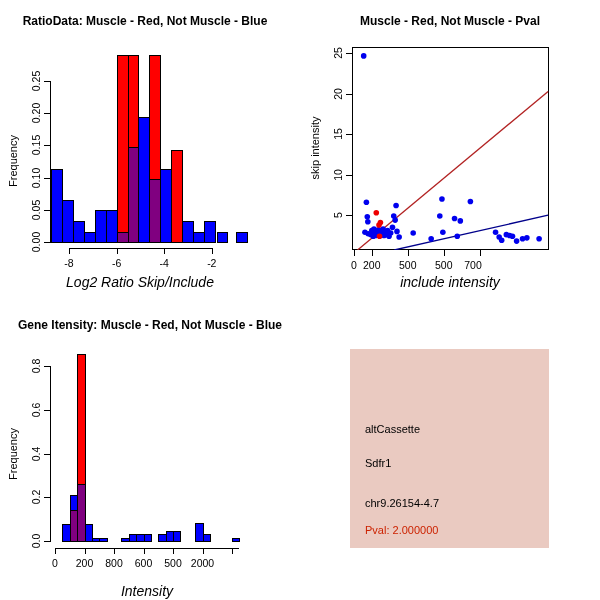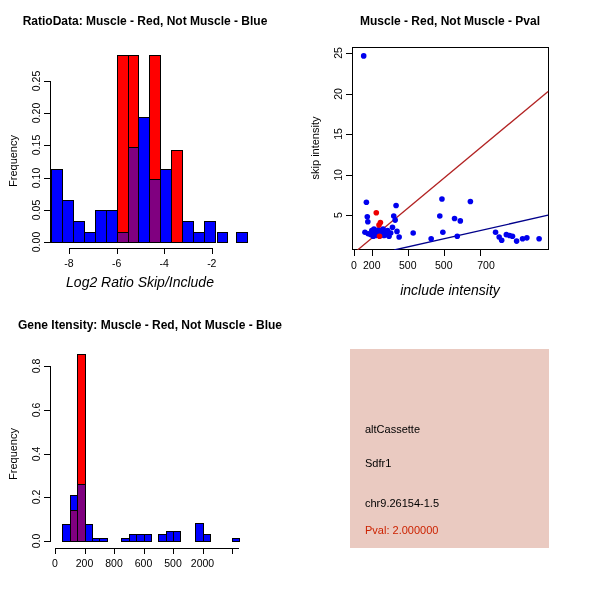--- a/index.html
+++ b/index.html
@@ -69,34 +69,34 @@
         <div class="bar" style="left: 182.288px; top: 220.748px; width: 11.948px; height: 22.252px; background: rgb(0, 0, 255);"></div>
         <div class="bar" style="left: 193.236px; top: 231.696px; width: 11.948px; height: 11.304px; background: rgb(0, 0, 255);"></div>
         <div class="bar" style="left: 204.184px; top: 220.748px; width: 11.948px; height: 22.252px; background: rgb(0, 0, 255);"></div>
         <div class="bar" style="left: 216.56px; top: 231.696px; width: 11.948px; height: 11.304px; background: rgb(0, 0, 255);"></div>
         <div class="bar" style="left: 235.6px; top: 231.696px; width: 11.948px; height: 11.304px; background: rgb(0, 0, 255);"></div>
       </div>
   </div>
 
   <div class="panel" id="p2" style="left:300px;top:0;">
     <div class="title" style="left:10px;top:14px;width:280px;">Muscle - Red, Not Muscle - Pval</div>
-    <div class="xlabel" style="left:30px;top:274px;width:240px;margin-top:8px;">include intensity</div>
+    <div class="xlabel" style="left:30px;top:274px;width:240px;">include intensity</div>
     <div class="ylabel" style="left:15px;top:148px;">skip intensity</div>
     <div id="p2-plot">
         <div class="plotbox" style="left: 52px; top: 47px; width: 197px; height: 203px;"></div>
         <div class="tick" style="left: 53.7991px; top: 250px; width: 1px; height: 6px;"></div>
         <div class="ticklab h" style="left: 53.7991px; top: 259px;">0</div>
         <div class="tick" style="left: 71.79px; top: 250px; width: 1px; height: 6px;"></div>
         <div class="ticklab h" style="left: 71.79px; top: 259px;">200</div>
         <div class="tick" style="left: 107.772px; top: 250px; width: 1px; height: 6px;"></div>
         <div class="ticklab h" style="left: 107.772px; top: 259px;">500</div>
         <div class="tick" style="left: 143.753px; top: 250px; width: 1px; height: 6px;"></div>
         <div class="ticklab h" style="left: 143.753px; top: 259px;">500</div>
         <div class="tick" style="left: 179.735px; top: 250px; width: 1px; height: 6px;"></div>
-        <div class="ticklab h" style="left: 186px; top: 259px;">700</div>
+        <div class="ticklab h" style="left: 173px; top: 259px;">700</div>
         <div class="tick" style="left: 46px; top: 215.223px; width: 6px; height: 1px;"></div>
         <div class="ticklab v" style="left: 38px; top: 215.223px;">5</div>
         <div class="tick" style="left: 46px; top: 174.785px; width: 6px; height: 1px;"></div>
         <div class="ticklab v" style="left: 38px; top: 174.785px;">10</div>
         <div class="tick" style="left: 46px; top: 134.347px; width: 6px; height: 1px;"></div>
         <div class="ticklab v" style="left: 38px; top: 134.347px;">15</div>
         <div class="tick" style="left: 46px; top: 93.9084px; width: 6px; height: 1px;"></div>
         <div class="ticklab v" style="left: 38px; top: 93.9084px;">20</div>
         <div class="tick" style="left: 46px; top: 53.4701px; width: 6px; height: 1px;"></div>
         <div class="ticklab v" style="left: 38px; top: 53.4701px;">25</div>
@@ -157,20 +157,21 @@
           <circle cx="24.287671232876704" cy="165.796812749004" r="2.8" fill="#EE0000"></circle>
           <circle cx="28.42557077625571" cy="175.5019920318725" r="2.8" fill="#EE0000"></circle>
           <circle cx="26.986301369863014" cy="177.92828685258965" r="2.8" fill="#EE0000"></circle>
           <circle cx="27.52602739726028" cy="189.25099601593627" r="2.8" fill="#EE0000"></circle>
         </svg>
       </div>
   </div>
 
   <div class="panel" id="p3" style="left:0;top:300px;">
     <div class="title" style="left:5px;top:18px;width:290px;">Gene Itensity: Muscle - Red, Not Muscle - Blue</div>
+    <div class="xlabel" style="left:27px;top:283px;width:240px;">Intensity</div>
     <div class="ylabel" style="left:13px;top:154px;">Frequency</div>
     <div id="p3-plot">
         <div class="axisline" style="left: 50px; top: 66px; width: 1px; height: 176px;"></div>
         <div class="tick" style="left: 44px; top: 241px; width: 6px; height: 1px;"></div>
         <div class="ticklab v" style="left: 36px; top: 241px;">0.0</div>
         <div class="tick" style="left: 44px; top: 197.25px; width: 6px; height: 1px;"></div>
         <div class="ticklab v" style="left: 36px; top: 197.25px;">0.2</div>
         <div class="tick" style="left: 44px; top: 153.5px; width: 6px; height: 1px;"></div>
         <div class="ticklab v" style="left: 36px; top: 153.5px;">0.4</div>
         <div class="tick" style="left: 44px; top: 109.75px; width: 6px; height: 1px;"></div>
@@ -209,17 +210,17 @@
         <div class="bar" style="left: 195.125px; top: 223.281px; width: 8.375px; height: 18.7188px; background: rgb(0, 0, 255);"></div>
         <div class="bar" style="left: 202.5px; top: 234px; width: 8.375px; height: 8px; background: rgb(0, 0, 255);"></div>
         <div class="bar" style="left: 232px; top: 237.5px; width: 8.375px; height: 4.5px; background: rgb(0, 0, 255);"></div>
       </div>
   </div>
 
   <div class="panel" id="p4" style="left:300px;top:300px;">
     <div id="info-rect" style="left: 50px; top: 49px; width: 199px; height: 199px; background: rgb(234, 202, 193);"></div>
     <div class="info-line" style="left:65px;top:123px;">altCassette</div>
     <div class="info-line" style="left:65px;top:157px;">Sdfr1</div>
-    <div class="info-line" style="left:65px;top:197px;">chr9.26154-1.5</div>
+    <div class="info-line" style="left:65px;top:197px;">chr9.26154-4.7</div>
     <div class="info-line" id="pval-line" style="left: 65px; top: 224px; color: rgb(204, 34, 0);">Pval: 2.000000</div>
   </div>
 
 </div>
 
 </body></html>

